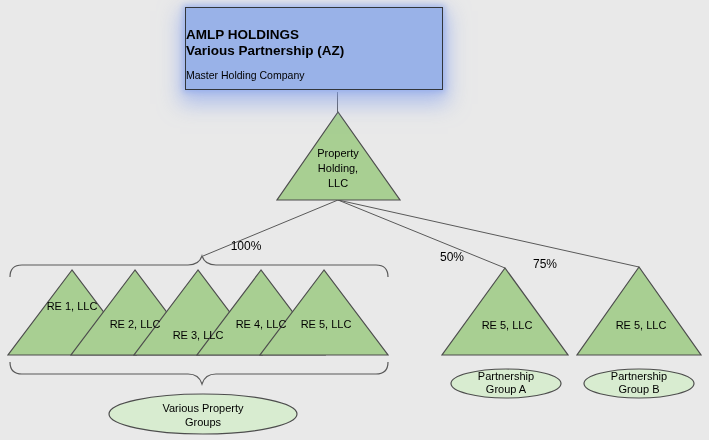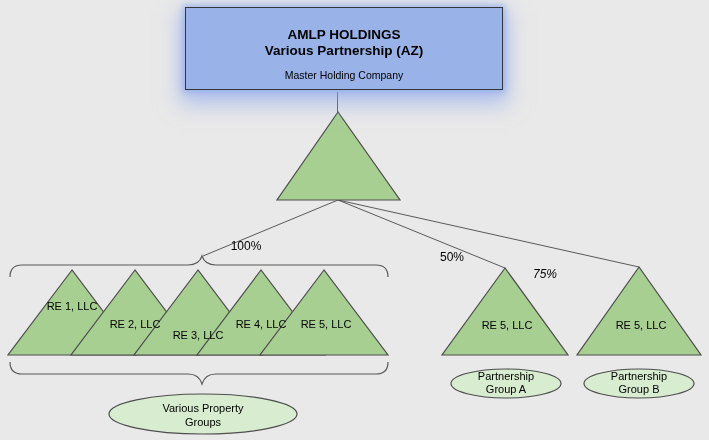--- a/index.html
+++ b/index.html
@@ -15,25 +15,25 @@
   .lbl{
     position:absolute;
     transform:translateX(-50%);
     text-align:center;
     white-space:pre-line;
     pointer-events:none;
   }
   
   #header-box{
     position:absolute;
-    left:185px;top:7px;width:318px;height:83px;
+    left:185px;top:7px;width:258px;height:83px;
     background:#99b2e8;
     border:1.5px solid #32363b;
     box-shadow:0 0 6px 2px rgba(137,164,236,.65), 0 9px 20px 5px rgba(137,164,236,.6);
-    display:flex;flex-direction:column;align-items:center;justify-content:flex-start;
+    display:flex;flex-direction:column;justify-content:flex-start;
     padding-top:19px;box-sizing:border-box;
   }
   .hdr-main{font-size:13.5px;font-weight:bold;line-height:16px;}
   .hdr-sub{font-size:10.5px;line-height:13px;margin-top:10px;}
   .tri-lbl{font-size:11px;line-height:15px;}
   .pct-lbl{font-size:12px;line-height:12px;}
   .ell-lbl{font-size:11px;line-height:13px;}
 </style>
 </head>
 <body>
@@ -68,24 +68,27 @@
     <ellipse cx="506" cy="383.5" rx="55" ry="14.5" fill="#d8ecd0" stroke="#4d4d4d" stroke-width="1.2"></ellipse>
     <ellipse cx="639" cy="383.5" rx="55" ry="14.5" fill="#d8ecd0" stroke="#4d4d4d" stroke-width="1.2"></ellipse>
   </svg>
 
   <div id="header-box">
     <div class="hdr-main">AMLP HOLDINGS</div>
     <div class="hdr-main">Various Partnership (AZ)</div>
     <div class="hdr-sub">Master Holding Company</div>
   </div>
 
+  <div class="lbl tri-lbl" style="left:338px;top:146px;">Property
+Holding,
+LLC</div>
 
   <div class="lbl pct-lbl" style="left:246px;top:240px;">100%</div>
   <div class="lbl pct-lbl" style="left:452px;top:251px;">50%</div>
-  <div class="lbl pct-lbl" style="left:545px;top:268px;font-style:italic;">75%</div>
+  <div class="lbl pct-lbl" style="left:545px;top:258px;">75%</div>
 
   <div class="lbl tri-lbl" style="left:72px;top:299px;">RE 1, LLC</div>
   <div class="lbl tri-lbl" style="left:135px;top:317px;">RE 2, LLC</div>
   <div class="lbl tri-lbl" style="left:198px;top:317px;margin-top:11px;">RE 3, LLC</div>
   <div class="lbl tri-lbl" style="left:261px;top:317px;">RE 4, LLC</div>
   <div class="lbl tri-lbl" style="left:326px;top:317px;">RE 5, LLC</div>
 
   <div class="lbl tri-lbl" style="left:507px;top:318px;">RE 5, LLC</div>
   <div class="lbl tri-lbl" style="left:641px;top:318px;">RE 5, LLC</div>
 

